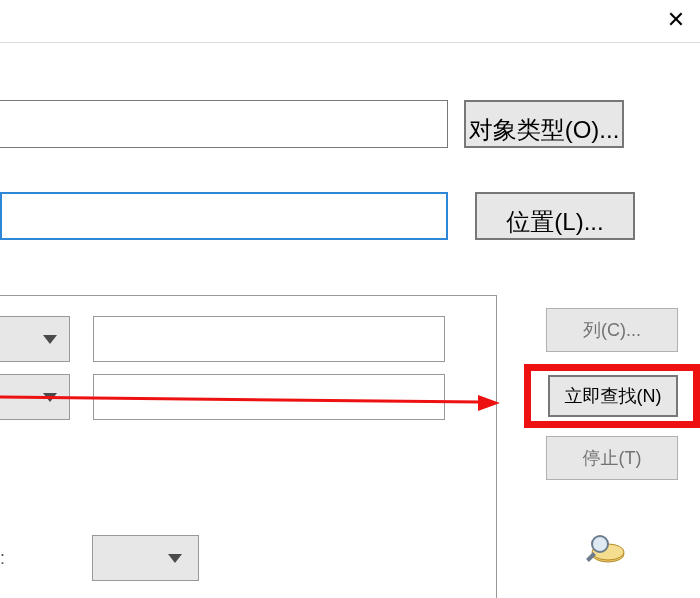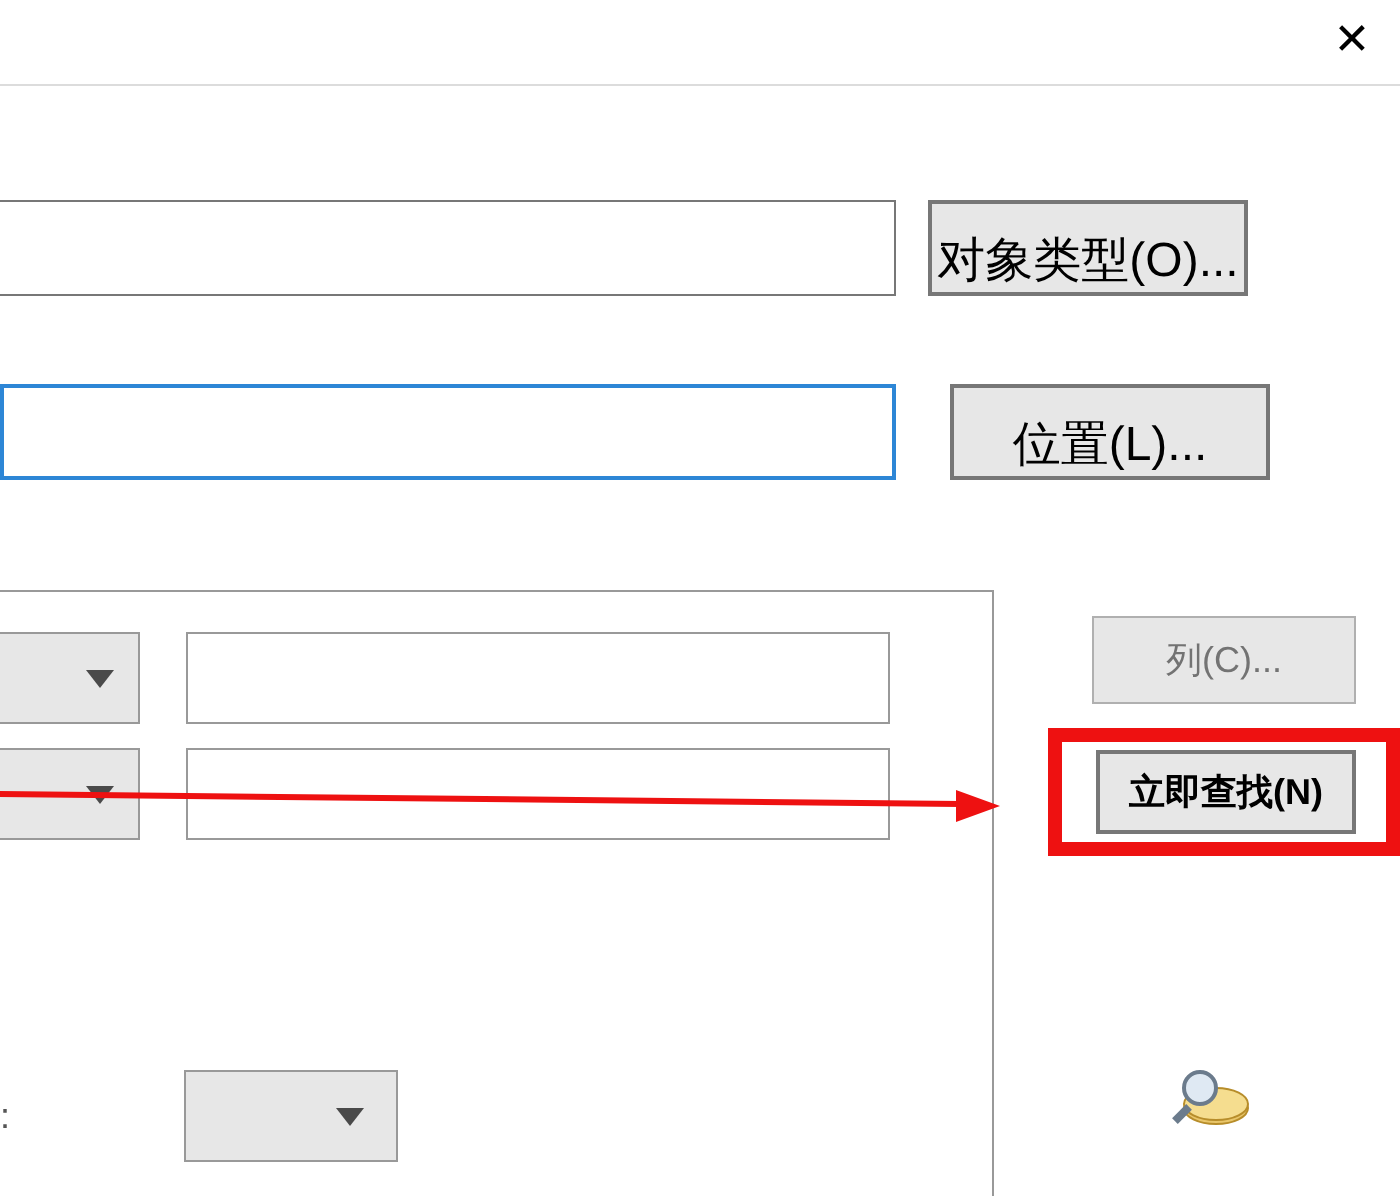--- a/index.html
+++ b/index.html
@@ -76,21 +76,21 @@
     .btn-stop { top: 436px; }
 
     .highlight-box {
       position: absolute; left: 524px; top: 364px; width: 176px; height: 64px;
       border: 7px solid #e11; pointer-events: none;
     }
     .btn-find {
       position: absolute; left: 548px; top: 375px; width: 130px; height: 42px;
       border: 2px solid #777; background: #e7e7e7;
       display: flex; align-items: center; justify-content: center;
-      font-size: 18px; cursor: pointer; user-select: none; font-weight: bold;
+      font-size: 18px; cursor: pointer; user-select: none;
     }
 
     .arrow-svg {
       position: absolute; left: 0; top: 375px; width: 500px; height: 36px;
       pointer-events: none;
     }
 
     .search-ico {
       position: absolute; left: 586px; top: 532px; width: 40px; height: 32px;
     }
@@ -136,20 +136,23 @@
 
   <div class="sidebtn btn-cols">
     <span>列(C)...</span>
   </div>
 
   <div class="btn-find">
     <span>立即查找(N)</span>
   </div>
   <div class="highlight-box"></div>
 
+  <div class="sidebtn btn-stop">
+    <span>停止(T)</span>
+  </div>
 
   <svg class="arrow-svg" viewBox="0 0 500 36">
     <line x1="0" y1="22" x2="480" y2="27" stroke="#e11" stroke-width="3"></line>
     <polygon points="500,28 478,20 478,36" fill="#e11"></polygon>
   </svg>
 
   <span class="colon">:</span>
 
   <div class="dd3">
     <span></span>

